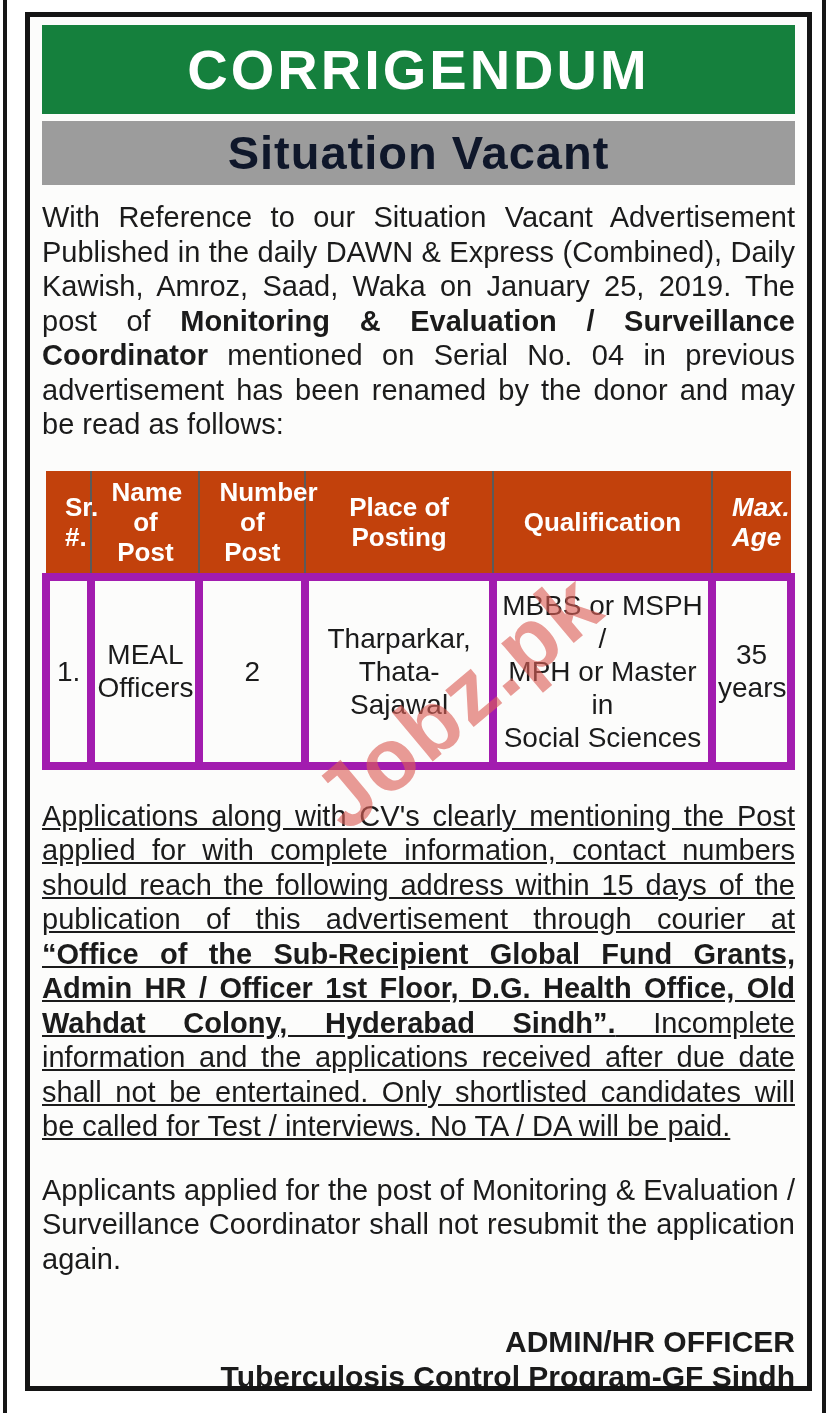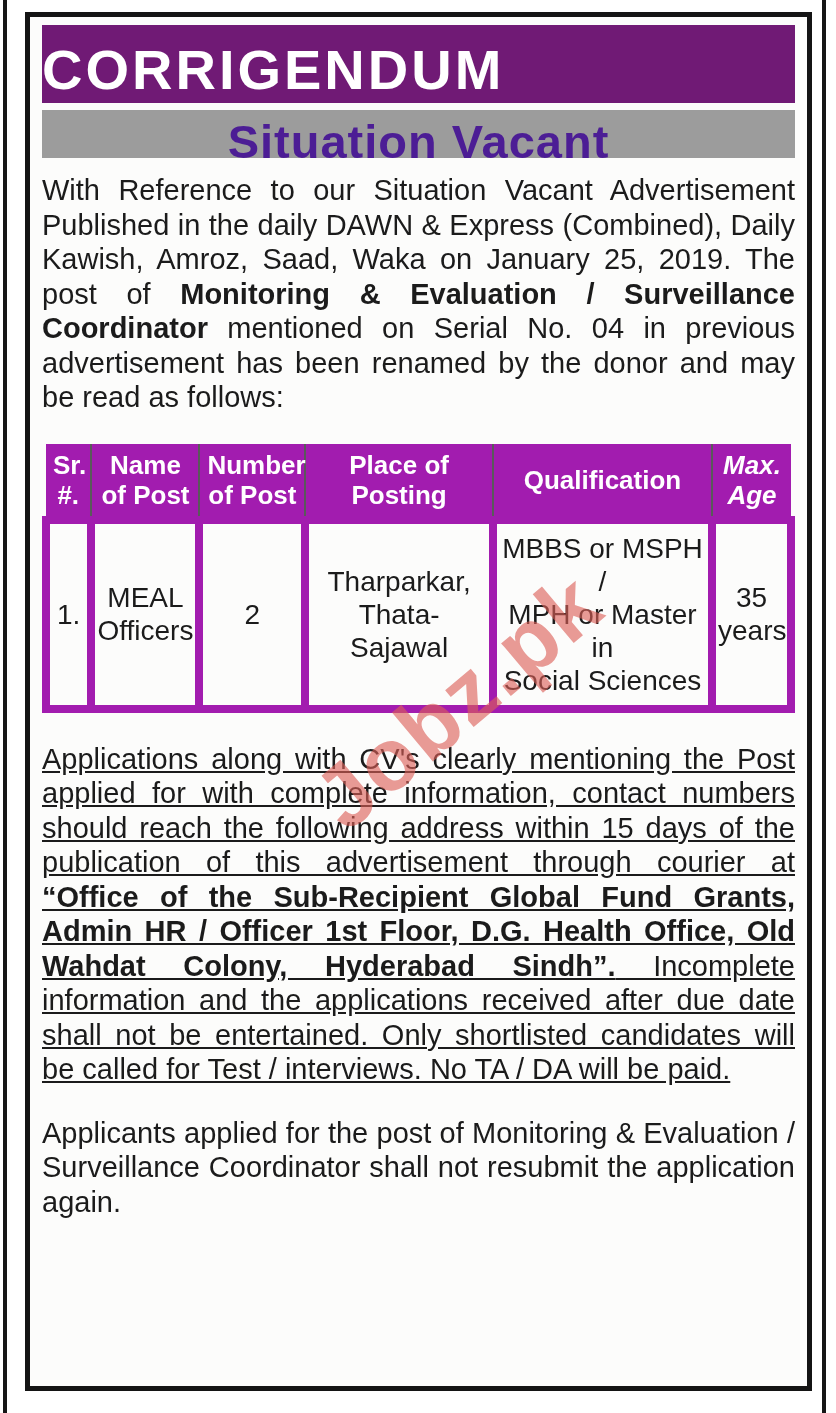--- a/index.html
+++ b/index.html
@@ -9,39 +9,39 @@
   }
   .col-rule{position:absolute;top:0;height:1413px;background:#161616;}
   .col-rule.left{left:3px;width:4px;}
   .col-rule.right{left:822px;width:4px;}
   .ad-frame{
     position:absolute;left:25px;top:12px;width:787px;height:1379px;
     border:5px solid #141414;box-sizing:border-box;background:#fcfcfb;
     padding:8px 12px 0 12px;overflow:hidden;
   }
   .title-bar{
-    height:78px;background:#701a75;color:#ffffff;font-weight:bold;
-    font-size:56px;line-height:89px;letter-spacing:3px;
+    height:89px;background:#15803d;color:#ffffff;font-weight:bold;
+    font-size:56px;line-height:89px;text-align:center;letter-spacing:3px;
   }
   .subtitle-bar{
-    margin-top:7px;height:48px;background:#9c9c9c;color:#4c1d95;font-weight:bold;
+    margin-top:7px;height:64px;background:#9c9c9c;color:#0f172a;font-weight:bold;
     font-size:47px;line-height:63px;text-align:center;letter-spacing:1px;
   }
   .para{font-size:29px;line-height:34.5px;text-align:justify;}
   .para b{font-weight:bold;}
   .p1{margin-top:15px;}
   .p2{text-decoration:underline;}
   .p3{margin-top:22px;}
   .p4{margin-top:24px;}
   .job-table{
     margin-top:9px;width:100%;border-collapse:collapse;table-layout:fixed;
   }
   .job-table th{
-    background:#a21caf;color:#ffffff;font-size:26px;line-height:30px;
-    font-weight:bold;padding:6px 7px;vertical-align:middle;text-align:center;
+    background:#c2410c;color:#ffffff;font-size:26px;line-height:30px;
+    font-weight:bold;padding:6px 19px;vertical-align:middle;text-align:center;
     white-space:pre-line;border-right:2px solid #5a5a5a;
   }
   .job-table th:last-child{border-right:none;font-style:italic;}
   .job-table td{
     border:8px solid #a21caf;font-size:28px;line-height:33px;text-align:center;
     padding:8px 2px;white-space:pre-line;vertical-align:middle;
   }
   .signature{margin-top:48px;text-align:right;font-weight:bold;font-size:30px;line-height:35px;}
   .watermark{
     position:absolute;left:258px;top:650px;width:400px;text-align:center;
@@ -103,14 +103,19 @@
 years</td>
       </tr>
     </tbody>
   </table>
 
   <p class="para p2"><span>Applications along with CV's clearly mentioning the Post applied for with complete information, contact numbers should reach the following address within 15 days of the publication of this advertisement through courier at </span><b>“Office of the Sub-Recipient Global Fund Grants, Admin HR / Officer 1st Floor, D.G. Health Office, Old Wahdat Colony, Hyderabad Sindh”.</b><span> Incomplete information and the applications received after due date shall not be entertained. Only shortlisted candidates will be called for Test / interviews. No TA / DA will be paid.</span></p>
 
   <p class="para p3">Applicants applied for the post of Monitoring &amp; Evaluation / Surveillance Coordinator shall not resubmit the application again.</p>
 
 
+  <div class="signature">
+    <div>ADMIN/HR OFFICER</div>
+    <div>Tuberculosis Control Program-GF Sindh</div>
+
+  </div>
 
 </div>
 
 </body></html>

